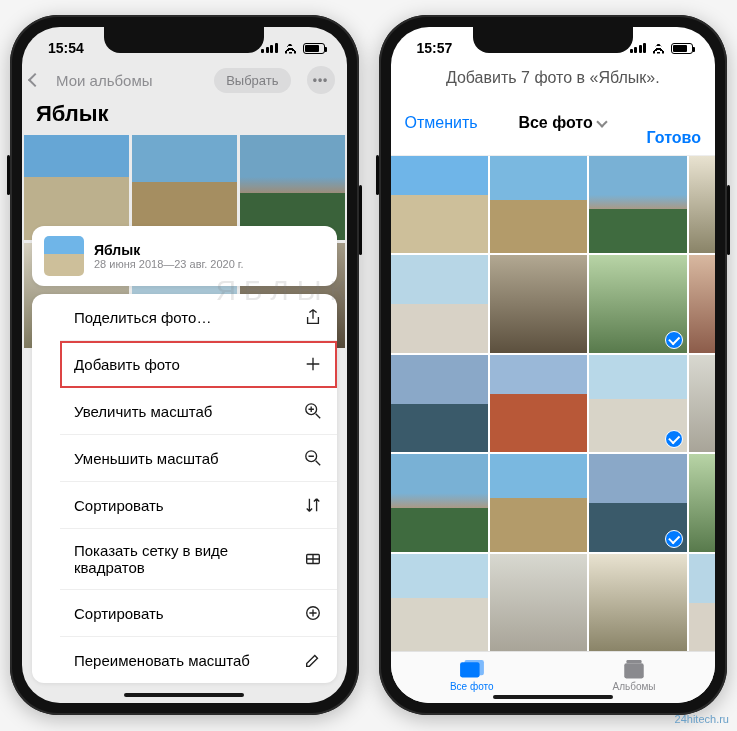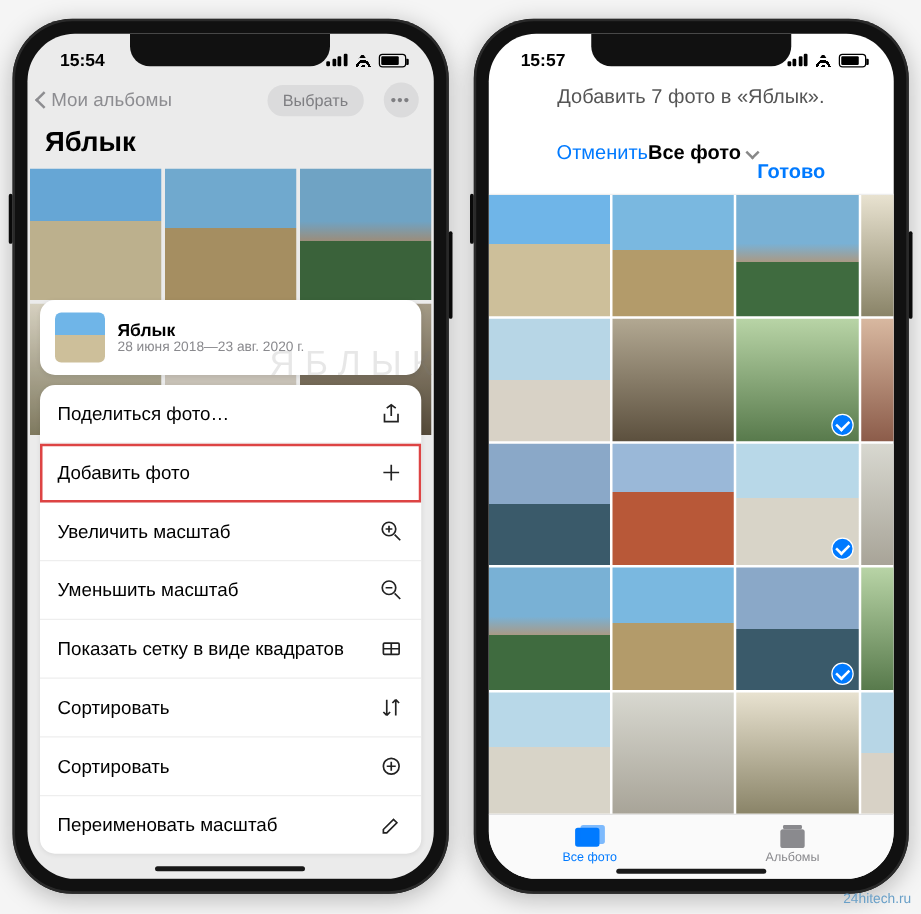--- a/index.html
+++ b/index.html
@@ -69,21 +69,21 @@
     width:22px; height:11px; border:1px solid #000; border-radius:3px; position:relative;
   }
   .batt::before { content:""; position:absolute; left:1px; top:1px; bottom:1px; width:70%; background:#000; border-radius:1px;}
   .batt::after { content:""; position:absolute; right:-3px; top:3px; width:2px; height:5px; background:#000; border-radius:0 1px 1px 0;}
 
   
   .navbar1 {
     display:flex; align-items:center; justify-content:space-between;
     padding: 0 12px 4px 8px; height: 34px; flex-shrink:0;
   }
-  .back { display:flex; align-items:center; color:#9a9a9e; font-size:15px; gap:1px; }
+  .back { display:flex; align-items:center; color:#9a9a9e; font-size:15px; gap:16px; }
   .chev-left { width:10px; height:10px; border-left:2px solid #9a9a9e; border-bottom:2px solid #9a9a9e; transform:rotate(45deg);}
   .nav-right { display:flex; gap:16px; align-items:center; }
   .pill { background:#eeeeef; color:#8a8a8e; border-radius:14px; padding:5px 12px; font-size:13px; font-weight:500; }
   .more { width:28px; height:28px; border-radius:50%; background:#eeeeef; display:flex; align-items:center; justify-content:center; color:#8a8a8e; letter-spacing:1px; font-size:12px; font-weight:700;}
   .title1 { font-size:22px; font-weight:700; padding:2px 14px 8px; flex-shrink:0;}
   .grid1 { display:grid; grid-template-columns:repeat(3,1fr); gap:3px; padding:0 2px; flex-shrink:0;}
   .thumb { aspect-ratio:1/1; background:#88a; background-size:cover; background-position:center;}
   .thumb.a{background:linear-gradient(#6fb5e8 40%,#cdbf9a 40%);}
   .thumb.b{background:linear-gradient(#7ab8e0 45%,#b39b6a 45%);}
   .thumb.c{background:linear-gradient(#79b1d5 40%,#a99a86 55%,#3f6b3f 55%);}
@@ -110,32 +110,32 @@
   }
   .sheet-thumb { width:40px; height:40px; border-radius:5px; background:linear-gradient(#6fb5e8 45%,#cdbf9a 45%);}
   .sheet-title { font-size:14px; font-weight:600; }
   .sheet-sub { font-size:11px; color:#8a8a8e; }
   .sheet-list {
     background:#fff; border-radius:12px; overflow:hidden;
     box-shadow:0 1px 4px rgba(0,0,0,.08);
   }
   .sheet-list .row {
     display:flex; align-items:center; justify-content:space-between;
-    padding:13px 14px; border-bottom:1px solid #eee; font-size:15px;
+    padding:13px 14px; border-bottom:1px solid #eee; font-size:15px;margin-left:28px;
   }
   .sheet-list .row:last-child { border-bottom:none; }
   .row.hl { outline:2px solid #d44; outline-offset:-2px; }
   .ico { width:20px; height:20px; display:flex; align-items:center; justify-content:center; color:#222; }
   .ico svg { width:18px; height:18px; stroke:#222; stroke-width:1.5; fill:none; }
   .homebar { height:4px; width:120px; background:#000; border-radius:3px; margin:2px auto 0; opacity:.9;}
 
   
   .hdr2 { text-align:center; font-size:16px; color:#555; padding:4px 0 6px; flex-shrink:0;}
   .navbar2 {
-    display:flex; align-items:center; justify-content:center;
+    display:flex; align-items:center; justify-content:space-between;
     padding:6px 14px 8px; font-size:16px; flex-shrink:0;
     border-bottom:1px solid #eee;
   }
   .navbar2 .l { color:#007aff; }
   .navbar2 .c { font-weight:600; display:flex; align-items:center; gap:5px;}
   .navbar2 .r { color:#007aff; font-weight:600;margin-top:30px; }
   .chev-down { width:8px;height:8px;border-right:2px solid #888;border-bottom:2px solid #888;transform:rotate(45deg);margin-top:-3px;}
   .grid2 { display:grid; grid-template-columns:repeat(4,1fr); gap:2px; flex:1; overflow:hidden;}
   .cell { background:#9ab; position:relative; background-size:cover;}
   .check {
@@ -247,33 +247,33 @@
             <div class="row">
               <span>Уменьшить масштаб</span>
               <span class="ico">
                 <svg viewBox="0 0 20 20">
                   <circle cx="8" cy="8" r="6"></circle>
                   <path d="M13 13l5 5M5 8h6"></path>
                 </svg>
               </span>
             </div>
             <div class="row">
+              <span>Сортировать</span>
+              <span class="ico">
+                <svg viewBox="0 0 20 20">
+                  <path d="M6 3v14m0 0l-3-3m3 3l3-3M14 17V3m0 0l-3 3m3-3l3 3"></path>
+                </svg>
+              </span>
+            </div>
+            <div class="row">
               <span>Показать сетку в виде квадратов</span>
               <span class="ico">
                 <svg viewBox="0 0 20 20">
                   <rect x="3" y="5" width="14" height="10" rx="1"></rect>
                   <path d="M3 10h14M10 5v10"></path>
-                </svg>
-              </span>
-            </div>
-            <div class="row">
-              <span>Сортировать</span>
-              <span class="ico">
-                <svg viewBox="0 0 20 20">
-                  <path d="M6 3v14m0 0l-3-3m3 3l3-3M14 17V3m0 0l-3 3m3-3l3 3"></path>
                 </svg>
               </span>
             </div>
             <div class="row">
               <span>Сортировать</span>
               <span class="ico">
                 <svg viewBox="0 0 20 20">
                   <circle cx="10" cy="10" r="7"></circle>
                   <path d="M6 10h8M10 6v8"></path>
                 </svg>

